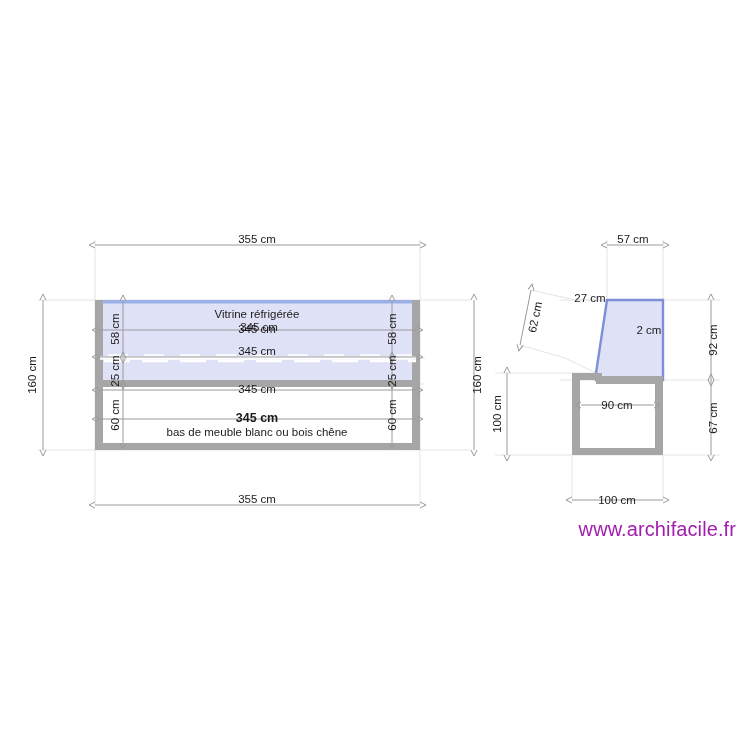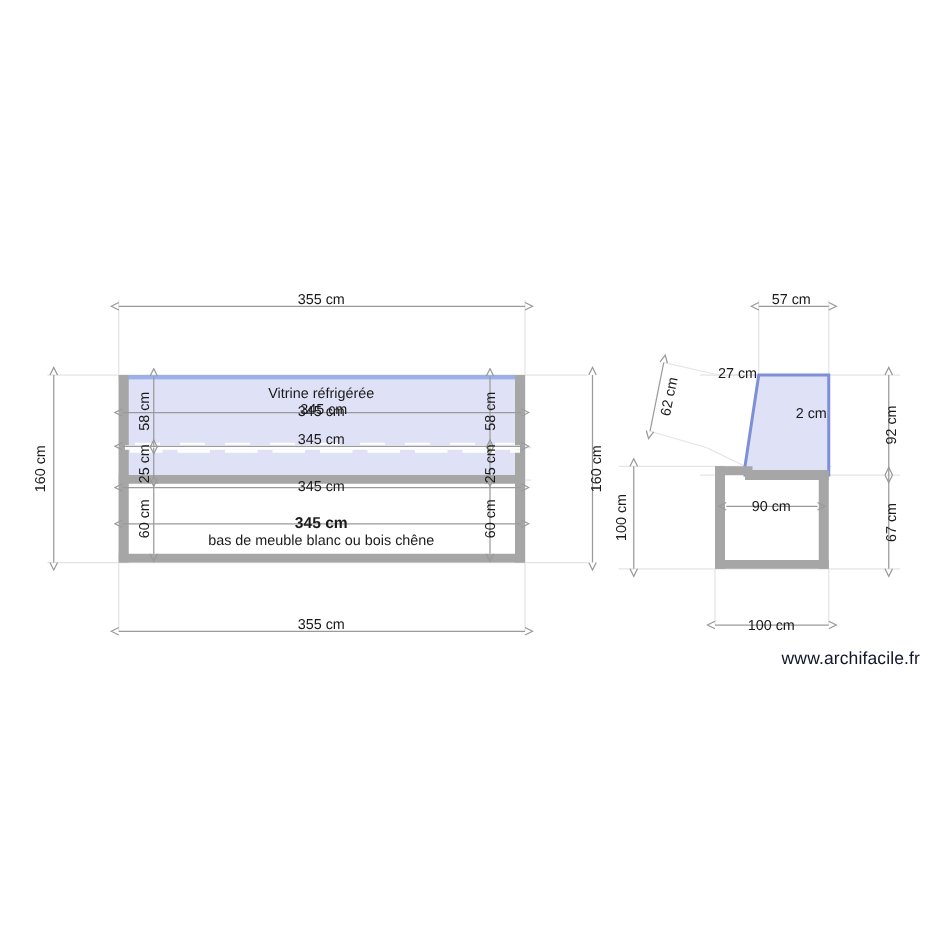--- a/index.html
+++ b/index.html
@@ -21,22 +21,22 @@
     height: 672px;
   }
   #stage svg {
     position: absolute;
     left: 0; top: 0;
   }
   .watermark {
     position: absolute;
     right: 14px;
     top: 518px;
-    font-size: 14px;
-    color: #0f172a;
+    font-size: 20px;
+    color: #a21caf;
     letter-spacing: 0.1px;
     white-space: nowrap;
   }
 </style>
 </head>
 <body>
 
 <div id="stage">
 
   <svg width="750" height="750" viewBox="0 0 750 750">

